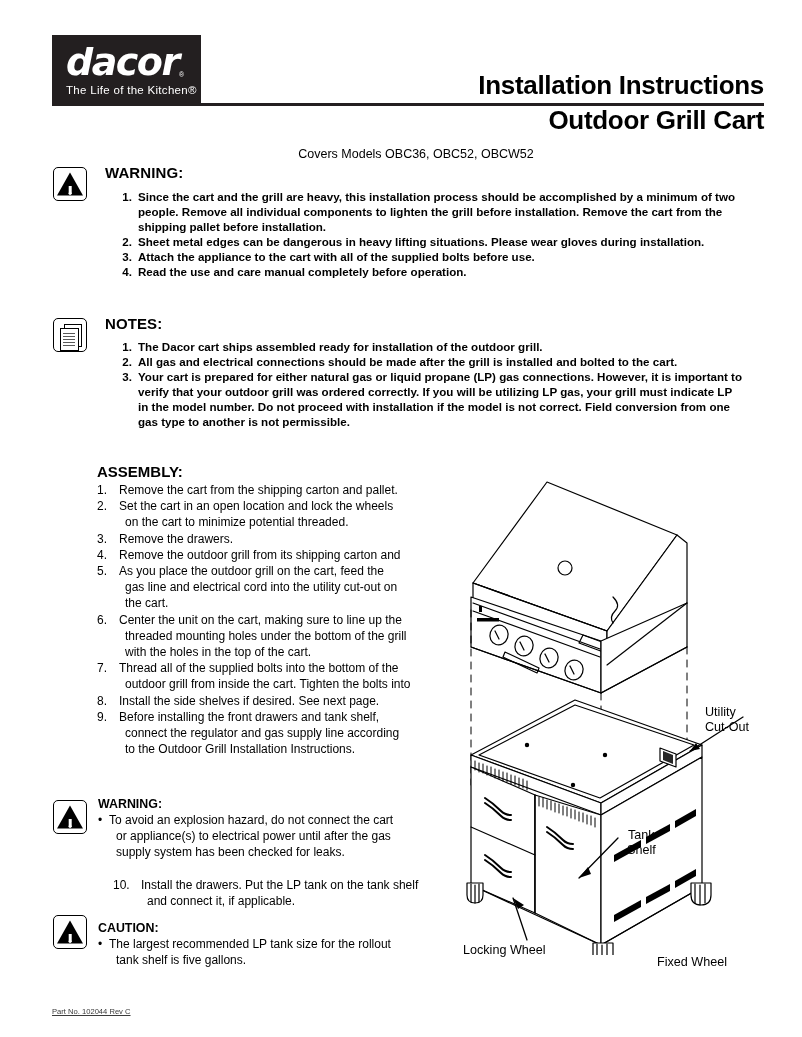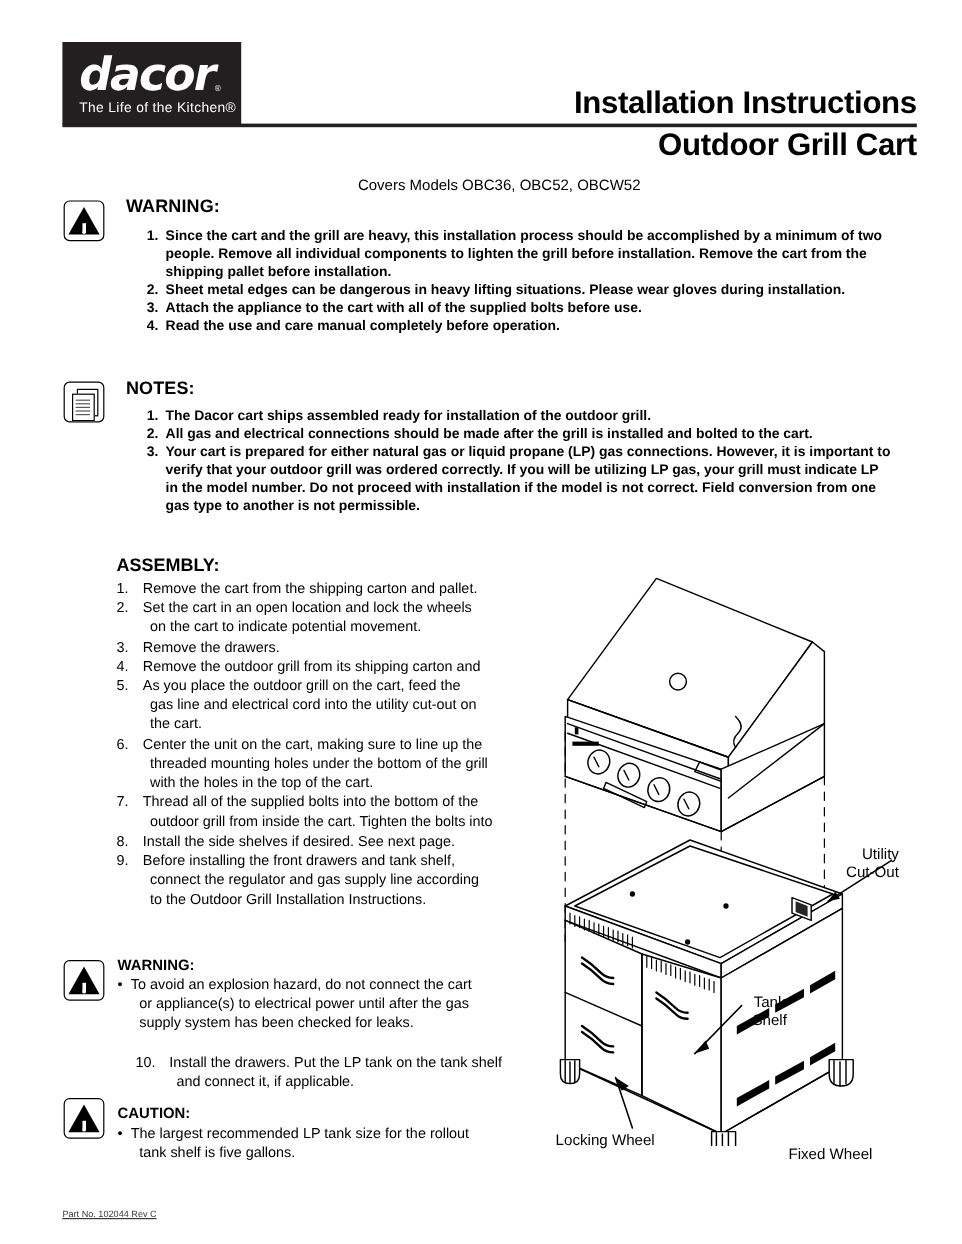--- a/index.html
+++ b/index.html
@@ -231,21 +231,20 @@
   .diagram {
     position: absolute;
     left: 455px; top: 455px;
     width: 347px; height: 500px;
   }
   .dlabel {
     position: absolute;
     font-size: 12.6px;
     line-height: 15px;
     white-space: nowrap;
-    text-align: right;
   }
 </style>
 </head>
 <body>
 
 <div class="page">
 
   <div class="logo-box">
     <div class="logo-word">dacor</div>
     <div class="logo-reg">®</div>
@@ -318,21 +317,21 @@
       <div class="li">
         <div class="num">1.</div>
         <div class="txt">
           <div>Remove the cart from the shipping carton and pallet.</div>
         </div>
       </div>
       <div class="li">
         <div class="num">2.</div>
         <div class="txt">
           <div>Set the cart in an open location and lock the wheels</div>
-          <div class="cont">on the cart to indicate potential movement.</div>
+          <div class="cont">on the cart to minimize potential threaded.</div>
         </div>
       </div>
       <div class="li">
         <div class="num">3.</div>
         <div class="txt">
           <div>Remove the drawers.</div>
         </div>
       </div>
       <div class="li">
         <div class="num">4.</div>

